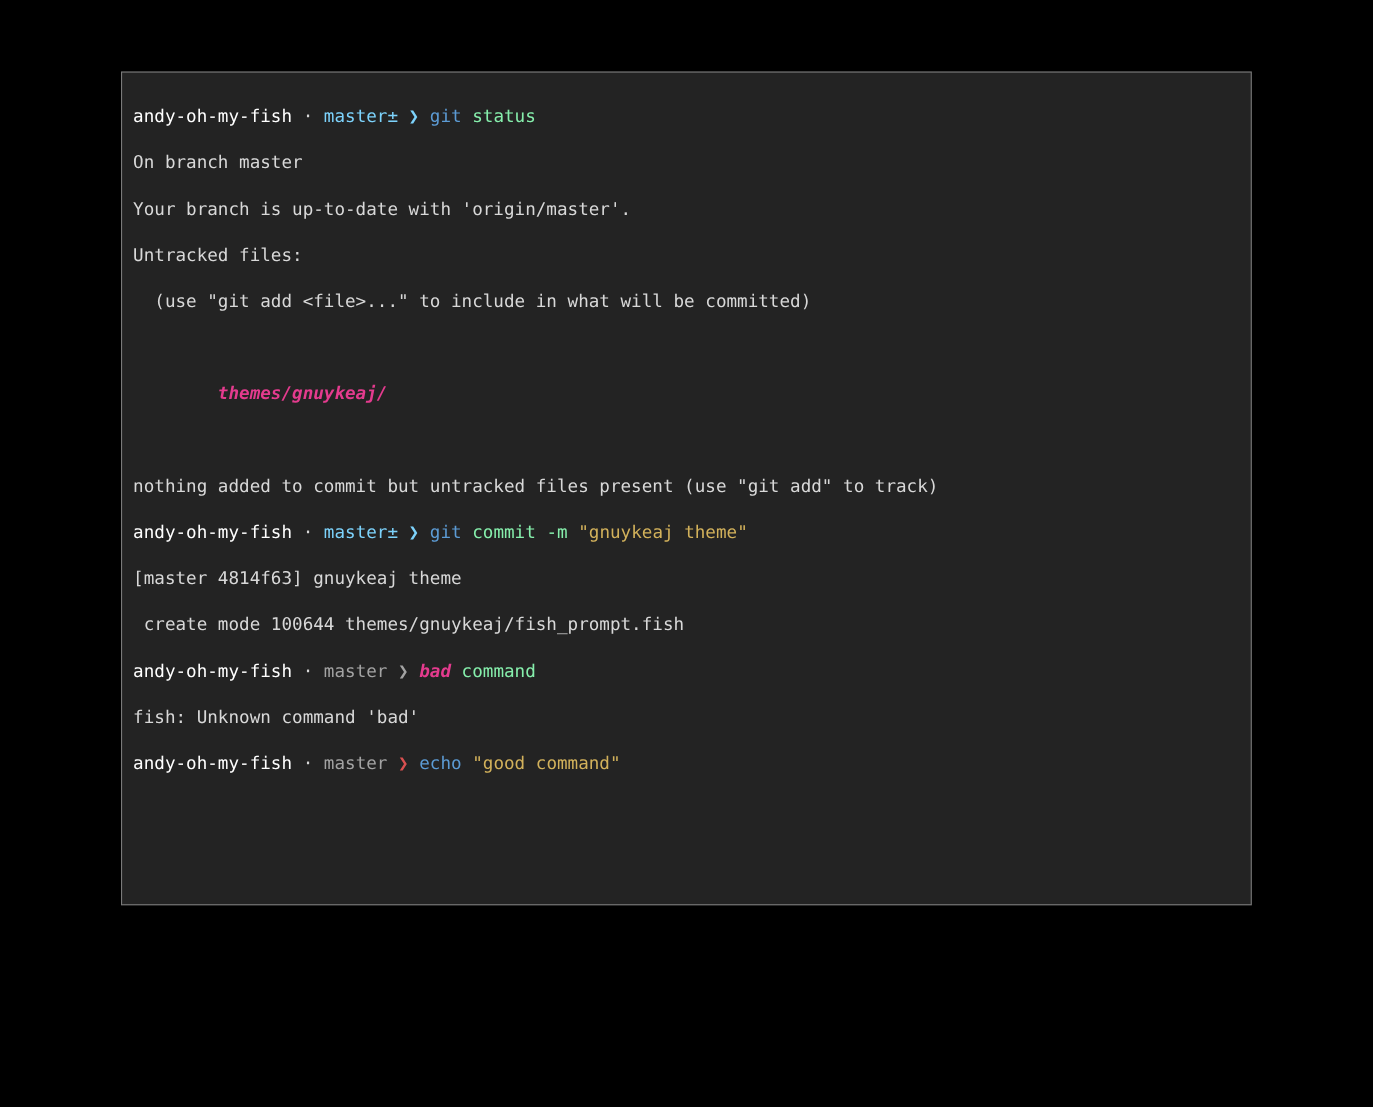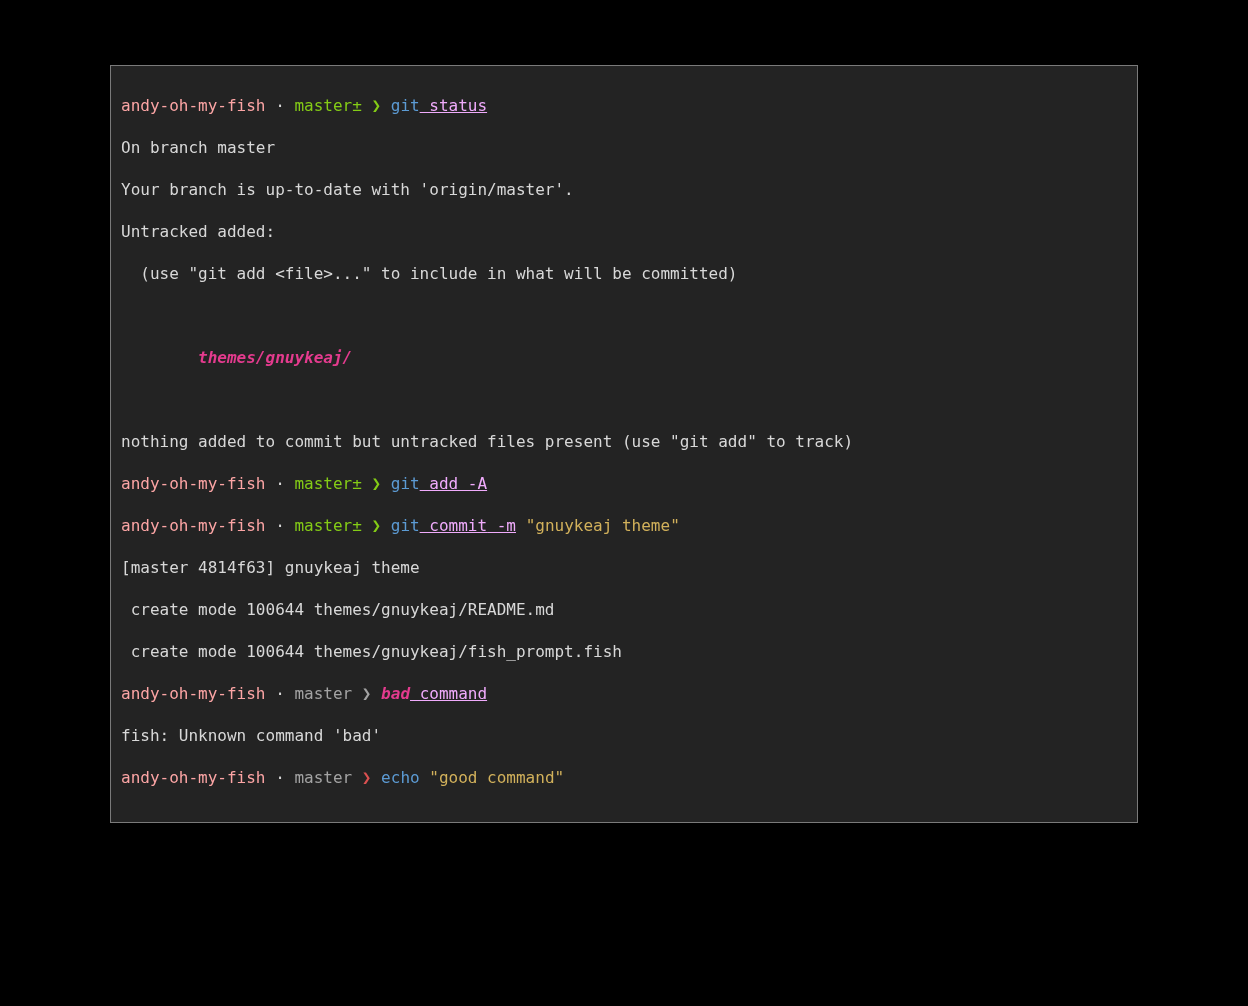--- a/index.html
+++ b/index.html
@@ -21,46 +21,44 @@
     box-sizing: border-box;
     padding: 8px 10px;
     font-family: "Menlo", "DejaVu Sans Mono", "Consolas", monospace;
     font-size: 16px;
     line-height: 21px;
     color: #d8d8d8;
     white-space: pre;
     overflow: hidden;
   }
   .line { display: block; }
-  .purple { color: #fca5a5; }
-  .orange { color: #84cc16; }
+  .purple { color: #ffffff; }
+  .orange { color: #7dd3fc; }
   .green  { color: #a3a3a3; }
   .white  { color: #d8d8d8; }
   .blue   { color: #5c9bd4; text-align: center; }
-  .cyan   { color: #f0abfc; text-decoration: underline; }
+  .cyan   { color: #86efac; }
   .magentabold { color: #e43b8e; font-weight: bold; font-style: italic; }
   .yellowstr { color: #d2b15b; }
   .redchevron { color: #d95050; }
 </style>
 </head>
 <body>
 
 <div class="terminal-window">
 <span class="line"><span class="purple">andy-oh-my-fish</span><span class="white"> · </span><span class="orange">master±</span><span class="orange"> ❯ </span><span class="blue">git</span><span class="cyan"> status</span></span>
 <span class="line"><span>On branch master</span></span>
 <span class="line"><span>Your branch is up-to-date with 'origin/master'.</span></span>
-<span class="line"><span>Untracked added:</span></span>
+<span class="line"><span>Untracked files:</span></span>
 <span class="line"><span>  (use "git add &lt;file&gt;..." to include in what will be committed)</span></span>
 <span class="line"><span></span>​</span>
 <span class="line"><span>        </span><span class="magentabold">themes/gnuykeaj/</span></span>
 <span class="line"><span></span>​</span>
 <span class="line"><span>nothing added to commit but untracked files present (use "git add" to track)</span></span>
-<span class="line"><span class="purple">andy-oh-my-fish</span><span class="white"> · </span><span class="orange">master±</span><span class="orange"> ❯ </span><span class="blue">git</span><span class="cyan"> add -A</span></span>
 <span class="line"><span class="purple">andy-oh-my-fish</span><span class="white"> · </span><span class="orange">master±</span><span class="orange"> ❯ </span><span class="blue">git</span><span class="cyan"> commit</span><span class="cyan"> -m</span><span> </span><span class="yellowstr">"gnuykeaj theme"</span></span>
 <span class="line"><span>[master 4814f63] gnuykeaj theme</span></span>
-<span class="line"><span> create mode 100644 themes/gnuykeaj/README.md</span></span>
 <span class="line"><span> create mode 100644 themes/gnuykeaj/fish_prompt.fish</span></span>
 <span class="line"><span class="purple">andy-oh-my-fish</span><span class="white"> · </span><span class="green">master</span><span class="green"> ❯ </span><span class="magentabold">bad</span><span class="cyan"> command</span></span>
 <span class="line"><span>fish: Unknown command 'bad'</span></span>
 <span class="line"><span class="purple">andy-oh-my-fish</span><span class="white"> · </span><span class="green">master</span><span class="redchevron"> ❯ </span><span class="blue">echo</span><span> </span><span class="yellowstr">"good command"</span></span>
 
 
 </div>
 
 </body></html>

